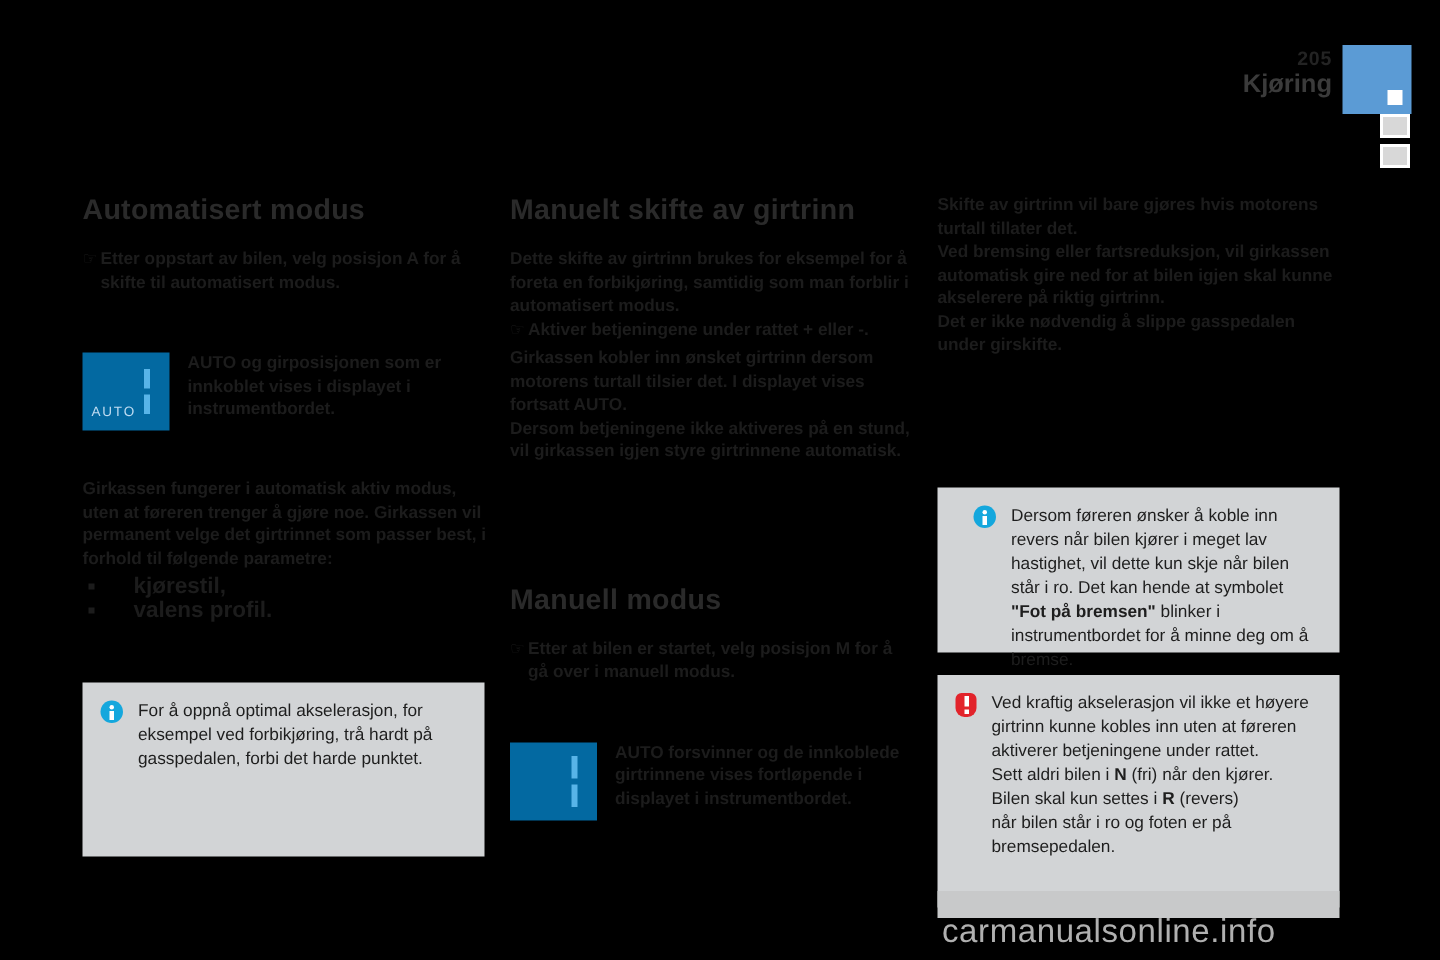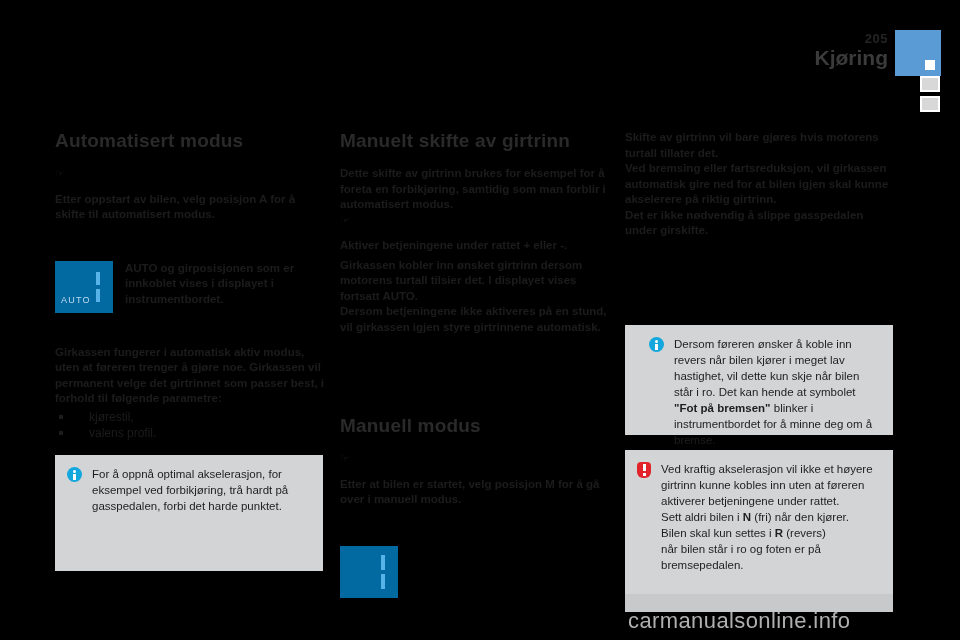--- a/index.html
+++ b/index.html
@@ -55,21 +55,21 @@
     font-weight: bold;
     color: #232323;
     letter-spacing: .5px;
   }
   #chapter-name {
     position: absolute;
     top: 46px;
     left: 780px;
     width: 108px;
     text-align: right;
-    font-size: 21px;
+    font-size: 17px;
     font-weight: bold;
     color: #3b3b3b;
   }
 
   
   .col {
     position: absolute;
     top: 130px;
     width: 270px;
   }
@@ -89,23 +89,22 @@
     margin: 0;
     font-size: 11.5px;
     line-height: 15.5px;
     font-weight: bold;
     color: #1c1c1c;
   }
 
   .bullet-row {
     display: flex;
     align-items: flex-start;
-    gap: 10px;
+    gap: 0;
     margin: 0 0 4px 0;
-    flex-direction: column;
   }
   .bullet-row .hand {
     flex: 0 0 auto;
     width: 12px;
     font-size: 11px;
     line-height: 15.5px;
     color: #1c1c1c;
   }
   .bullet-row .bullet-text {
     font-size: 11.5px;
@@ -115,23 +114,23 @@
   }
 
   ul.sq-list {
     list-style: none;
     margin: 2px 0 0 0;
     padding: 0;
   }
   ul.sq-list li {
     position: relative;
     padding-left: 34px;
-    font-size: 12px;
+    font-size: 15px;
     line-height: 16px;
-    font-weight: normal;
+    font-weight: bold;
     color: #1c1c1c;
   }
   ul.sq-list li::before {
     content: "";
     position: absolute;
     left: 4px;
     top: 6px;
     width: 4px;
     height: 4px;
     background: #1c1c1c;
@@ -340,20 +339,21 @@
     <span class="bullet-text">Etter at bilen er startet, velg posisjon M for å gå over i manuell modus.</span>
   </div>
 
   <div style="height:34px"></div>
 
   <div class="figure-row">
     <div class="cluster manual">
       <div class="gear-bar top"></div>
       <div class="gear-bar bottom"></div>
     </div>
+    <div class="figure-caption">AUTO forsvinner og de innkoblede girtrinnene vises fortløpende i displayet i instrumentbordet.</div>
   </div>
 </div>
 
 <div class="col" id="col-right">
   <p class="body">Skifte av girtrinn vil bare gjøres hvis motorens turtall tillater det.</p>
   <p class="body">Ved bremsing eller fartsreduksjon, vil girkassen automatisk gire ned for at bilen igjen skal kunne akselerere på riktig girtrinn.</p>
   <p class="body">Det er ikke nødvendig å slippe gasspedalen under girskifte.</p>
 </div>
 
 <div class="callout" id="callout-accel">

